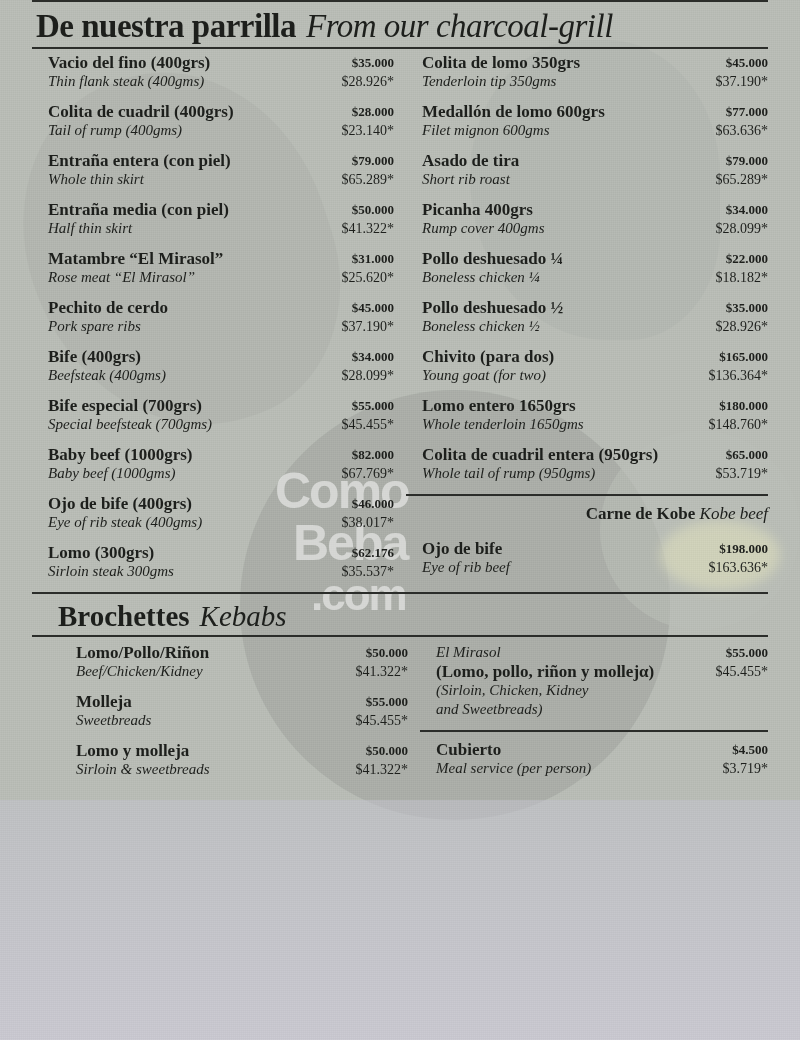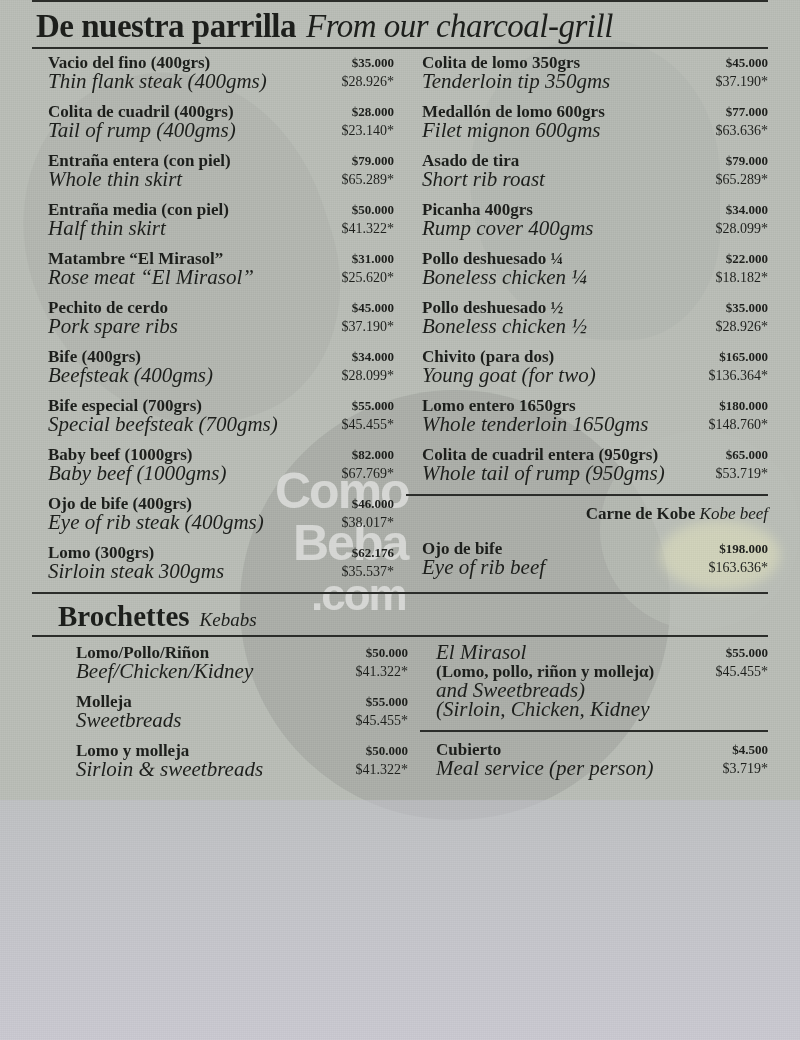--- a/index.html
+++ b/index.html
@@ -43,33 +43,33 @@
 
   .grid{display:flex;gap:0;padding:4px 14px 0 14px;}
   .col{width:50%;}
   .col.left{padding-right:6px;}
   .col.right{padding-left:6px;}
 
   .item{display:flex;justify-content:space-between;align-items:flex-start;margin:0 0 11px 16px;}
   .names{display:flex;flex-direction:column;}
   .prices{display:flex;flex-direction:column;align-items:flex-end;min-width:92px;}
   .es{font-weight:bold;font-size:17px;line-height:19px;white-space:nowrap;}
-  .en{font-style:italic;font-size:21px;line-height:19px;white-space:nowrap;}
+  .en{font-style:italic;font-size:15px;line-height:19px;white-space:nowrap;}
   .p1{font-weight:bold;font-size:13px;line-height:19px;}
   .p2{font-size:14px;line-height:19px;}
 
   
   .kobe-rule{height:2px;background:#2b2d2a;margin:2px 0 8px 0;}
   .kobe-title{font-size:17px;margin-bottom:15px;text-align:right;}
   .kobe-title b{font-weight:bold;}
   .kobe-title i{font-style:italic;}
 
   .brochettes-head{padding:6px 18px 2px 40px;display:flex;gap:10px;align-items:baseline;}
   .bh-es{font-weight:bold;font-size:29px;}
-  .bh-en{font-style:italic;font-size:19px;}
+  .bh-en{font-style:italic;font-size:29px;}
 
   .grid2{display:flex;padding:6px 14px 0 14px;}
   .grid2 .col.left{padding-left:28px;}
   .multi .en{line-height:19px;}
   .sub-rule{height:2px;background:#2b2d2a;margin:6px 0 8px 0;}
 </style>
 </head>
 <body>
 
 <div class="bg">
@@ -394,22 +394,22 @@
       </div>
 
     </div>
 
     <div class="col right">
 
       <div class="item multi">
         <div class="names">
           <div class="en">El Mirasol</div>
           <div class="es">(Lomo, pollo, riñon y mollejα)</div>
+          <div class="en">(Sirloin, Chicken, Kidney</div>
           <div class="en">and Sweetbreads)</div>
-          <div class="en">(Sirloin, Chicken, Kidney</div>
         </div>
         <div class="prices">
             <div class="p1">$55.000</div>
             <div class="p2">$45.455*</div>
           </div>
       </div>
 
       <div class="sub-rule"></div>
 
       <div class="item">

